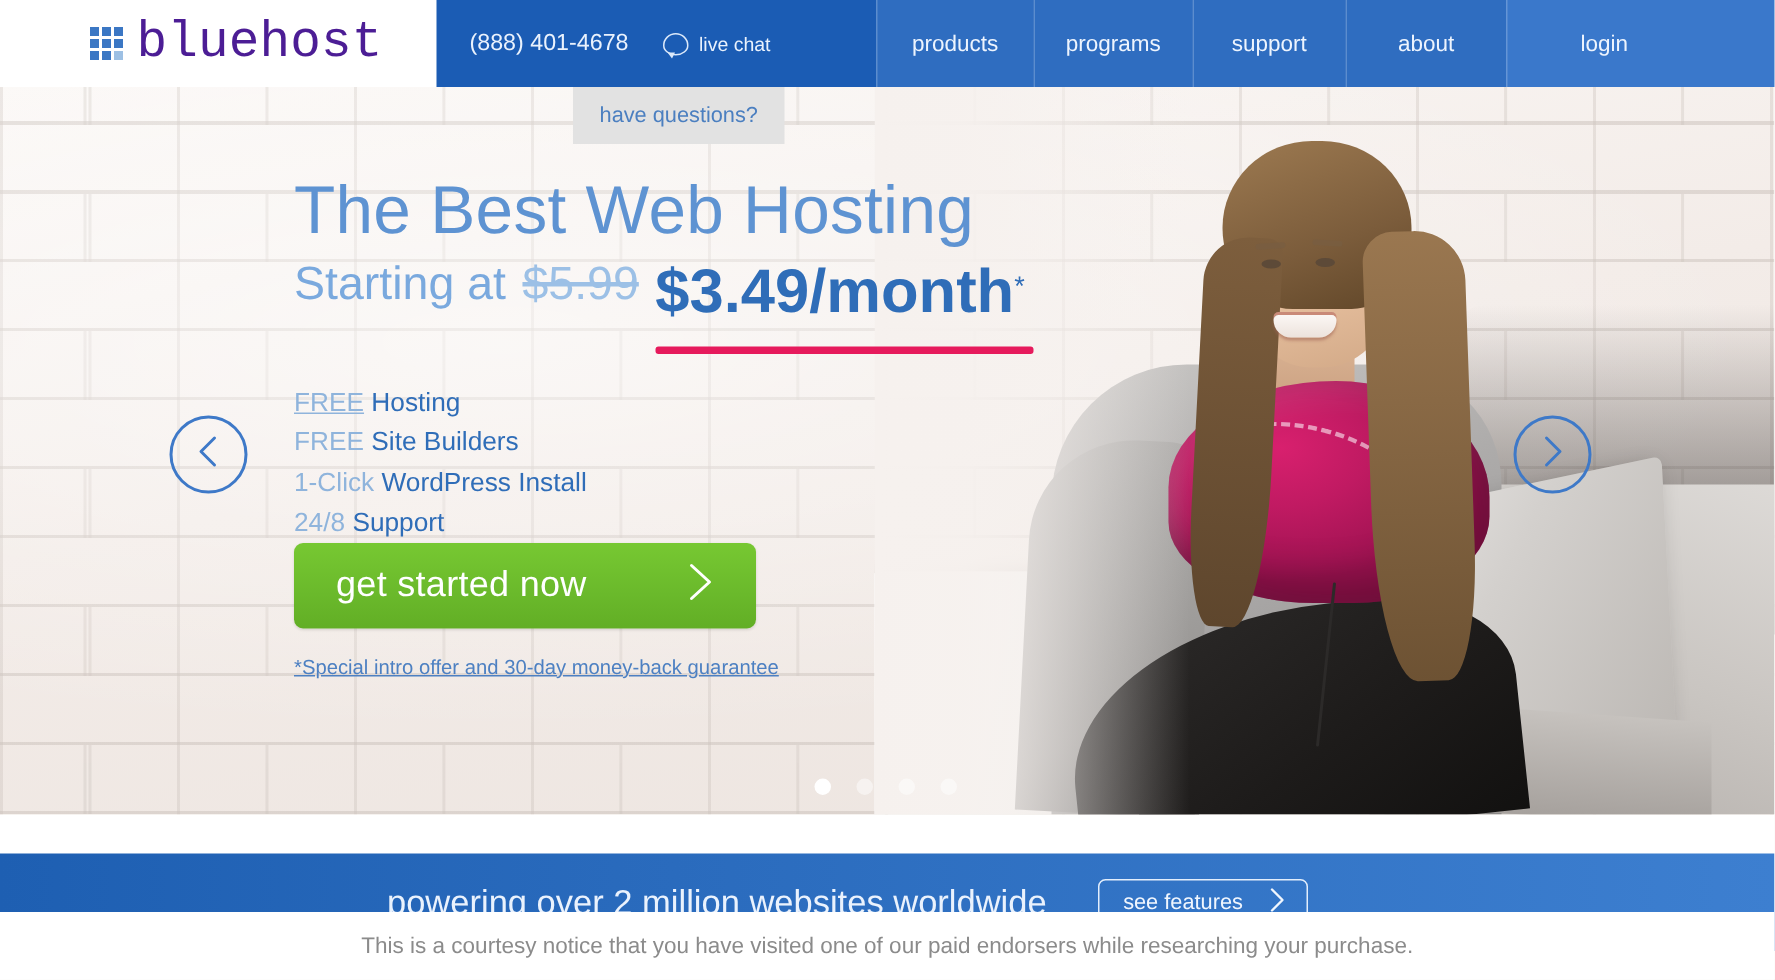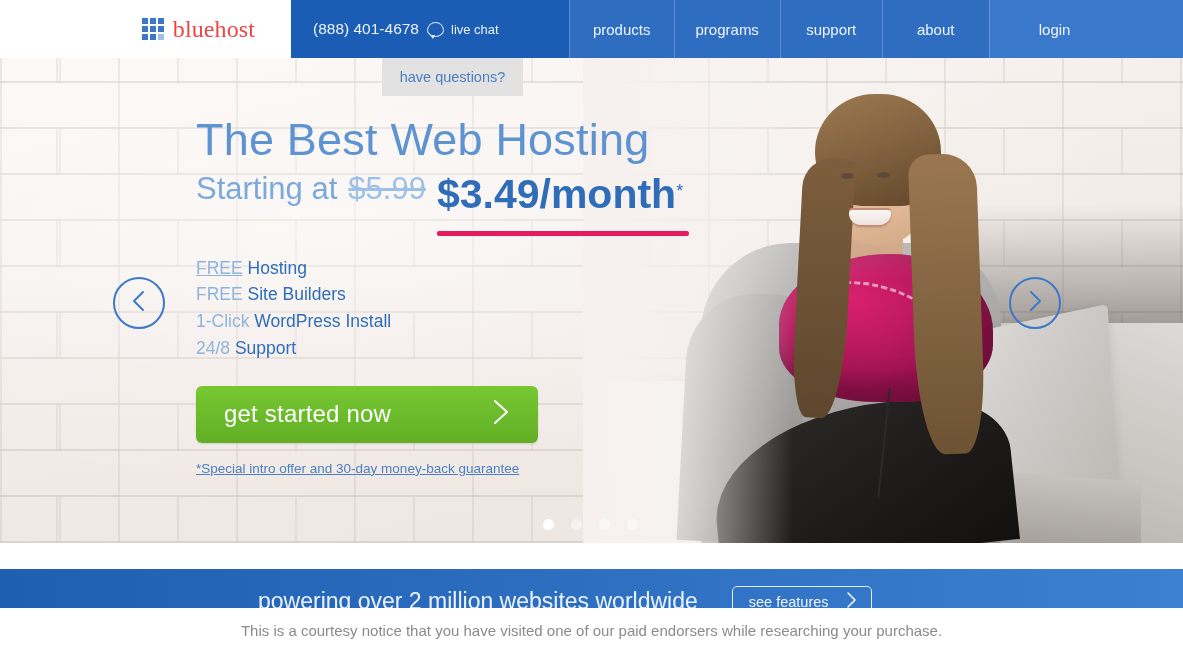--- a/index.html
+++ b/index.html
@@ -32,32 +32,32 @@
   .brand { display: flex; align-items: center; gap: 9px; }
   .logo-grid {
     display: grid;
     grid-template-columns: repeat(3, 6px);
     grid-template-rows: repeat(3, 6px);
     gap: 2px;
   }
   .logo-grid i { display: block; width: 6px; height: 6px; background: #3b77c4; }
   .logo-grid i.pale { background: #9dc0e4; }
   .brand-word {
-    font-size: 24px; color: #ef4444; letter-spacing: 0.1px;
+    font-size: 34px; color: #4c1d95; letter-spacing: 0.1px;
     font-weight: 400; line-height: 1;
-    font-family: Liberation Serif, serif;
+    font-family: Liberation Mono, monospace;
   }
 
   .nav-zone {
     flex: 1; height: 58px;
     background: #1b5cb4;
     display: flex; align-items: stretch;
   }
   .nav-contact {
-    display: flex; align-items: center; gap: 8px;
+    display: flex; align-items: center; gap: 23px;
     padding: 0 22px 0 22px;
     color: #e8f0fb; font-size: 15px;
   }
   .nav-phone { color: #eaf2fd; font-size: 15.5px; white-space: nowrap; }
   .nav-chat {
     display: flex; align-items: center; gap: 7px;
     color: #eaf2fd; font-size: 13px; white-space: nowrap; cursor: pointer;
   }
   .bubble {
     width: 15px; height: 13px; border: 1.4px solid #dce9fa;
@@ -275,21 +275,21 @@
     position: absolute; left: 0; right: -6px; bottom: -18px;
     height: 5px; background: #e61a5c; border-radius: 2px;
   }
   .features { margin-top: 37px; }
   .feature {
     font-size: 17.5px; line-height: 1.53; color: #2f6db8; white-space: nowrap;
   }
   .feature .k { color: #8fb4dc; }
   .feature .k.u { text-decoration: underline; }
   .cta {
-    margin-top: 24px; width: 342px; height: 57px;
+    width: 308px; height: 57px;
     background: linear-gradient(180deg, #77c832 0%, #6ab92b 60%, #62ae25 100%);
     border-radius: 6px; cursor: pointer;
     display: flex; align-items: center; justify-content: space-between;
     padding: 0 26px 0 28px; box-sizing: border-box;
     box-shadow: 0 1px 2px rgba(0,0,0,0.12);
     text-align: center;
   }
   .cta-label { color: #ffffff; font-size: 24px; font-weight: 300; letter-spacing: .2px; }
   .fineprint {
     margin-top: 18px; font-size: 13.5px; color: #4d80c2;

